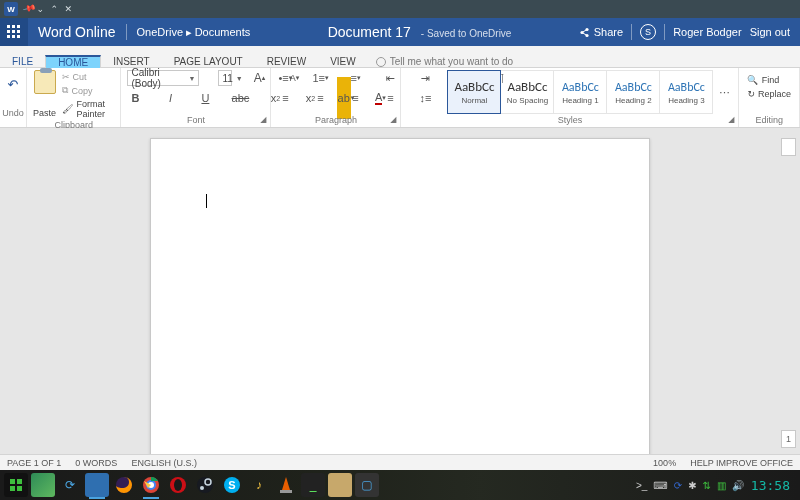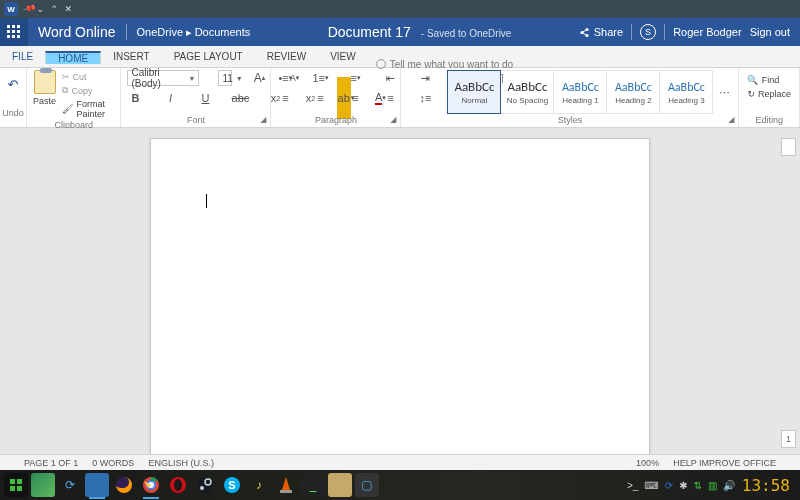--- a/index.html
+++ b/index.html
@@ -17,33 +17,33 @@
   .wo-header .waffle svg { fill:#fff; }
   .wo-header .brand { padding: 0 10px; font-size: 14px; }
   .wo-header .sep { width:1px; height:16px; background: rgba(255,255,255,.4); }
   .wo-header .crumbs { padding: 0 10px; font-size: 11px; cursor:pointer;}
   .wo-header .doc-title { flex:1; text-align:center; font-size:14px;}
   .wo-header .doc-title .saved { font-size:10px; opacity:.8; margin-left:6px;}
   .wo-header .right { display:flex; align-items:center; gap:8px; padding-right:10px;}
   .wo-header .right .item { display:flex; align-items:center; gap:4px; font-size:11px; cursor:pointer;}
   .wo-header .skype { width:16px;height:16px;border:1px solid #fff;border-radius:50%; display:flex;align-items:center;justify-content:center;font-size:9px;}
   
-  .tabs { height: 22px; background: #f3f3f3; border-bottom:1px solid #d4d4d4; display:flex; align-items:center; font-size:10px; color:#444; }
+  .tabs { height: 22px; background: #f3f3f3; border-bottom:1px solid #d4d4d4; display:flex; align-items:flex-end; font-size:10px; color:#444; }
   .tabs .tab { padding:0 12px; display:flex; align-items:center; cursor:pointer; }
   .tabs .tab.active { background:#7dd3fc; color:#2b579a; border-top:2px solid #2b579a; border-left:1px solid #d4d4d4; border-right:1px solid #d4d4d4; margin-bottom:-1px;}
   .tabs .tab.file { color:#2b579a; }
   .tabs .tellme { display:flex; align-items:center; gap:4px; padding:0 8px; color:#777; font-size:10px;margin-top:15px;}
   .tabs .bulb { width:10px;height:10px; border:1px solid #999; border-radius:50%; position:relative;}
   
   .ribbon { height: 60px; background:#fff; border-bottom:1px solid #d4d4d4; display:flex; font-size:10px; color:#444;}
   .group { border-right:1px solid #e5e5e5; display:flex; flex-direction:column; padding:2px 6px 0 6px; }
   .group .body { flex:1; display:flex; align-items:flex-start; gap:4px;}
   .group .label { height:12px; text-align:center; font-size:9px; color:#777; position:relative;}
   .group .label .launcher { position:absolute; right:-2px; top:0; font-size:8px; color:#777; cursor:pointer;}
-  .clip-col { display:flex; flex-direction:column; align-items:center; gap:0; cursor:pointer;}
+  .clip-col { display:flex; flex-direction:column; align-items:center; gap:12px; cursor:pointer;}
   .clip-col .paste-icon { width:22px; height:24px; background:#f7e9b8; border:1px solid #caa94e; border-radius:2px; position:relative; }
   .clip-col .paste-icon::before{ content:""; position:absolute; top:-3px; left:5px; width:12px; height:5px; background:#8aa0b8; border-radius:2px;}
   .mini-btn { display:flex; align-items:center; gap:3px; color:#999; font-size:9px; padding:1px 2px; cursor:pointer;}
   .mini-btn.enabled{ color:#444;}
   .font-row1 { display:flex; align-items:center; gap:19px;}
   .sel { height:16px; border:1px solid #c8c8c8; background:#fff; font-size:10px; display:flex; align-items:center; padding:0 3px; cursor:pointer;}
   .sel .caret{ margin-left:3px; font-size:7px; color:#666;}
   .ibtn { width:16px; height:16px; display:flex; align-items:center; justify-content:center; border:1px solid transparent; cursor:pointer; font-size:11px; color:#555;}
   .font-rows{ display:flex; flex-direction:column; gap:4px;}
   .para-rows{ display:flex; flex-direction:column; gap:4px;}
@@ -56,29 +56,29 @@
   .editing-col { display:flex; flex-direction:column; gap:2px; padding-top:4px;}
   .undo-area{ width:32px; display:flex; flex-direction:column; align-items:center; border-right:1px solid #e5e5e5; padding-top:6px;}
   .undo-btn{ width:20px; height:20px; display:flex; align-items:center; justify-content:center; color:#2b579a; cursor:pointer; font-size:13px;}
   
   .canvas-area{ flex:1; background:#e6e6e6; position:relative; overflow:hidden;}
   .page{ position:absolute; top:10px; left:150px; width:500px; height:330px; background:#fff; border:1px solid #c8c8c8; box-shadow:0 1px 3px rgba(0,0,0,.15);}
   .cursor{ position:absolute; top:55px; left:55px; width:1px; height:14px; background:#000; animation:blink 1s step-start infinite;}
   .scrollbox{ position:absolute; right:4px; top:10px; width:15px; height:18px; background:#fff; border:1px solid #c8c8c8;}
   .pagenum-box{ position:absolute; right:4px; bottom:6px; width:15px; height:18px; background:#fff; border:1px solid #c8c8c8; font-size:9px; color:#666; display:flex; align-items:center; justify-content:center;}
   @keyframes blink{ 50%{opacity:0;} }
-  .statusbar{ height:16px; background:#f3f3f3; border-top:1px solid #d4d4d4; display:flex; align-items:center; font-size:9px; color:#555; padding:0 24px; gap:14px;}
+  .statusbar{ height:16px; background:#f3f3f3; border-top:1px solid #d4d4d4; display:flex; align-items:center; font-size:9px; color:#555; padding:0 7px; gap:14px;}
   .statusbar .spacer{ flex:1;}
   
   .taskbar{ height:30px; background:#1a1a1a; display:flex; align-items:center; padding:0 4px; gap:3px; position:relative;}
   .taskbar::before{ content:""; position:absolute; inset:0; background:linear-gradient(90deg, rgba(60,80,30,0)0%, rgba(60,80,30,.15)40%, rgba(80,100,60,.2)60%, rgba(0,0,0,0)100%);}
   .task-icon{ width:24px; height:24px; border-radius:3px; display:flex; align-items:center; justify-content:center; cursor:pointer; position:relative; color:#fff; font-size:12px;}
   .task-icon.indicator::after{content:""; position:absolute; bottom:-2px; left:4px; right:4px; height:2px; background:#4aa3df;}
   .tray{ margin-left:auto; display:flex; align-items:center; gap:6px; color:#ccc; font-size:10px; padding-right:6px; position:relative;}
-  .tray .clock{ font-size:16px; color:#eab308; font-family:monospace;}
+  .tray .clock{ font-size:13px; color:#14b8a6; font-family:monospace;}
   
   svg{ display:block;}
 </style>
 </head>
 <body>
 
 <div class="window">
 
   <div class="os-titlebar">
     <div class="app-icon">W</div>

